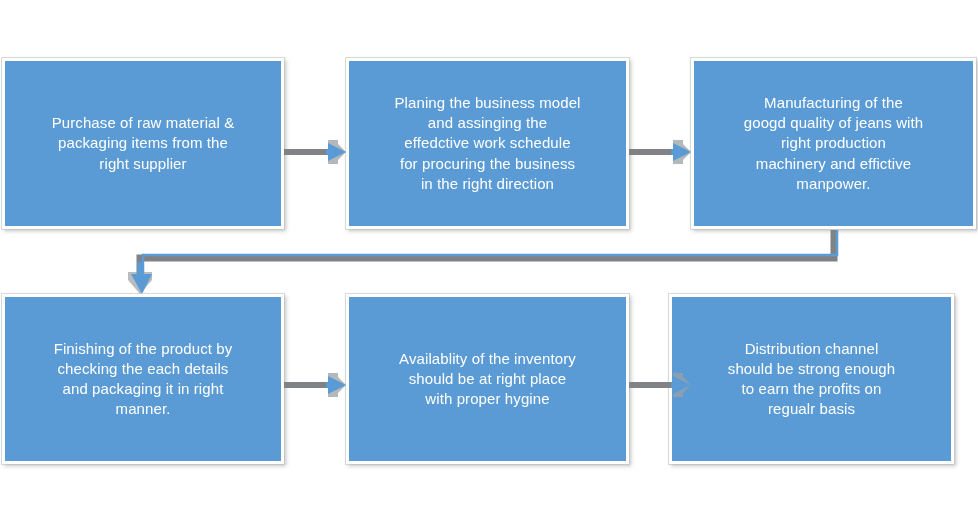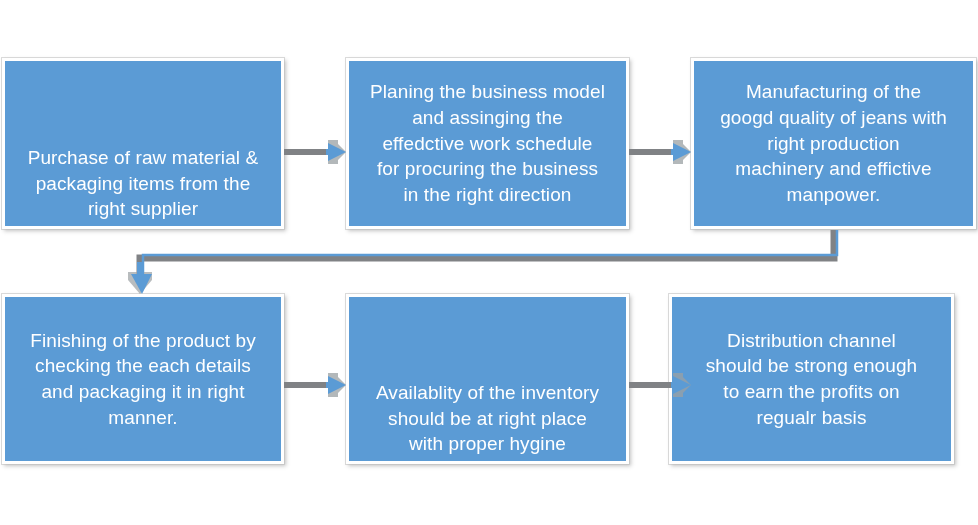--- a/index.html
+++ b/index.html
@@ -23,34 +23,34 @@
     background: #5B9BD5;
     border: 3px solid #ffffff;
     box-shadow: 0 0 0 1px rgba(190,190,190,0.55), 2px 2px 4px rgba(120,120,120,0.45);
     display: flex;
     align-items: center;
     justify-content: center;
     padding: 4px 10px;
   }
   .node-label {
     color: #ffffff;
-    font-size: 19px;
+    font-size: 15px;
     line-height: 1.35;
     text-align: center;
     white-space: pre-line;
     letter-spacing: 0.1px;
   }
 
   
-  #node-1 { left: 2px;   top: 58px;  width: 282px; height: 171px; align-items: flex-end; }
+  #node-1 { left: 2px;   top: 58px;  width: 282px; height: 171px; }
   #node-2 { left: 346px; top: 58px;  width: 283px; height: 171px; }
   #node-3 { left: 691px; top: 58px;  width: 285px; height: 171px; }
   
   #node-4 { left: 2px;   top: 294px; width: 282px; height: 170px; }
-  #node-5 { left: 346px; top: 294px; width: 283px; height: 170px; align-items: flex-end; }
+  #node-5 { left: 346px; top: 294px; width: 283px; height: 170px; }
   #node-6 { left: 669px; top: 294px; width: 285px; height: 170px; }
 
   
   .connector {
     position: absolute;
     pointer-events: none;
   }
   #conn-1-2 { left: 284px; top: 130px; width: 66px; height: 44px; }
   #conn-2-3 { left: 629px; top: 130px; width: 66px; height: 44px; }
   #conn-3-4 { left: 118px; top: 222px; width: 740px; height: 78px; }

